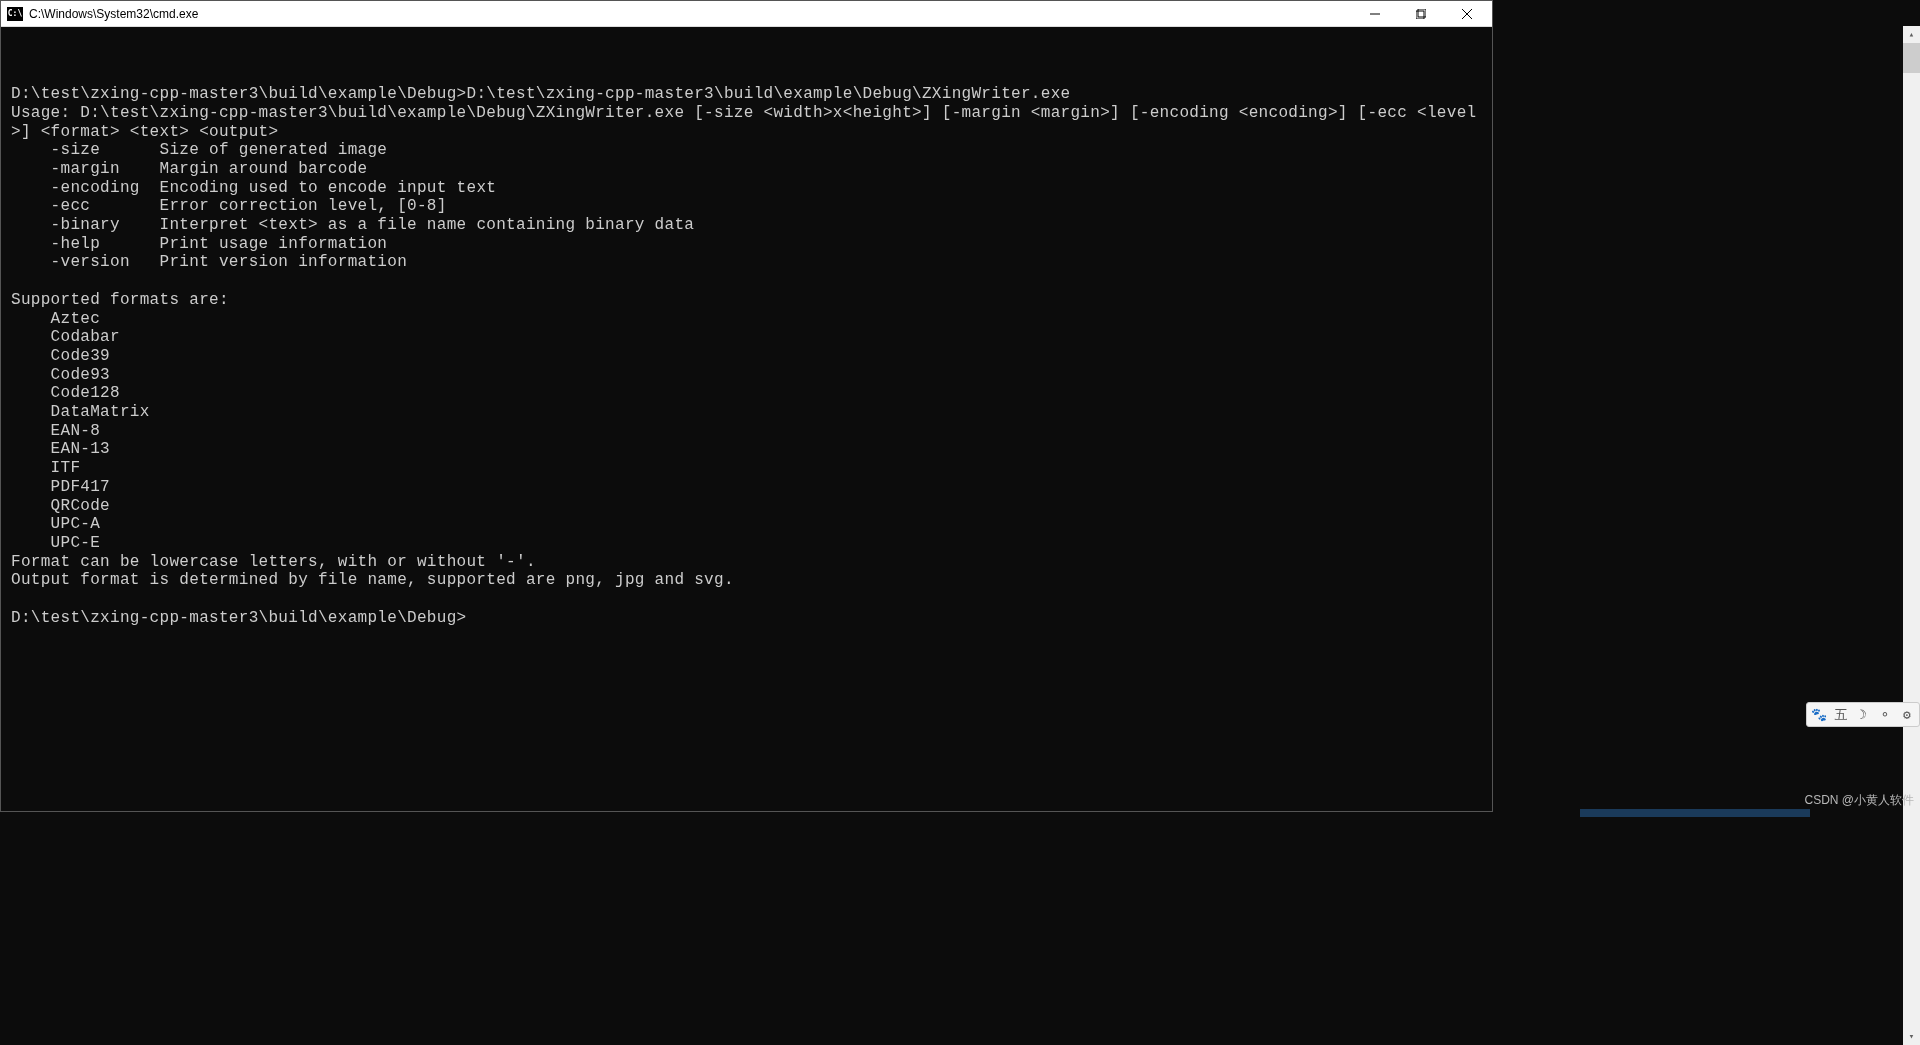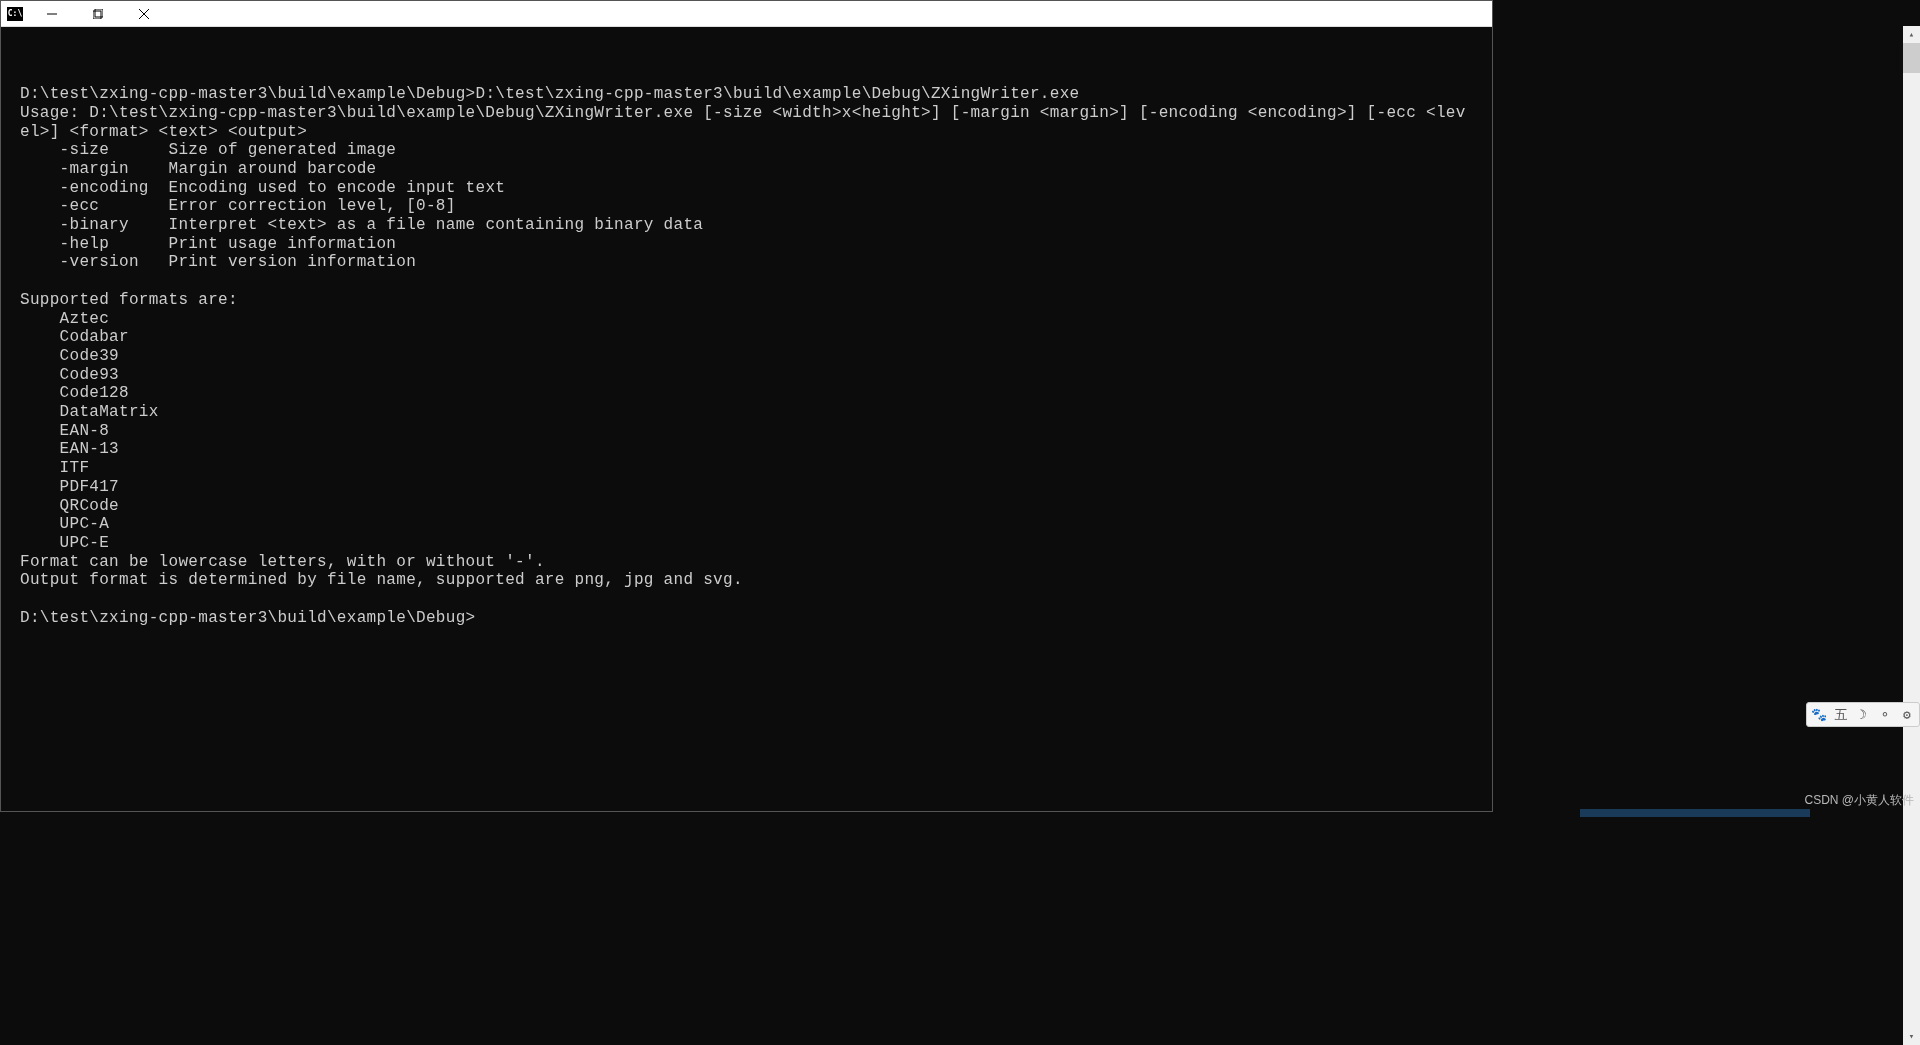--- a/index.html
+++ b/index.html
@@ -65,21 +65,21 @@
       font-size: 11px;
       color: #000;
     }
     .console {
       flex: 1;
       background: #0c0c0c;
       color: #cccccc;
       font-family: 'NSimSun', 'SimSun', Consolas, 'Courier New', monospace;
       font-size: 16px;
       line-height: 18.7px;
-      padding: 2px 19px;
+      padding: 2px 10px;
       overflow: hidden;
       position: relative;
       white-space: pre;
       letter-spacing: 0.3px;
     }
     .console-content {
       white-space: pre-wrap;
       word-break: break-all;
     }
     .scrollbar {
@@ -154,20 +154,21 @@
       height: 8px;
       background: #1a3a5a;
     }
   </style>
 </head>
 <body>
 
 <div class="window">
   <div class="title-bar">
     <div class="title-icon">C:\</div>
+    <div class="title-text">C:\Windows\System32\cmd.exe</div>
     <div class="window-controls">
       <div class="win-btn">
         <svg width="10" height="10" viewBox="0 0 10 10">
             <line x1="0" y1="5" x2="10" y2="5" stroke="#000" stroke-width="1"></line>
           </svg>
       </div>
       <div class="win-btn">
         <svg width="10" height="10" viewBox="0 0 10 10">
             <rect x="0" y="2" width="8" height="8" fill="none" stroke="#000" stroke-width="1"></rect>
             <rect x="2" y="0" width="8" height="8" fill="none" stroke="#000" stroke-width="1"></rect>

